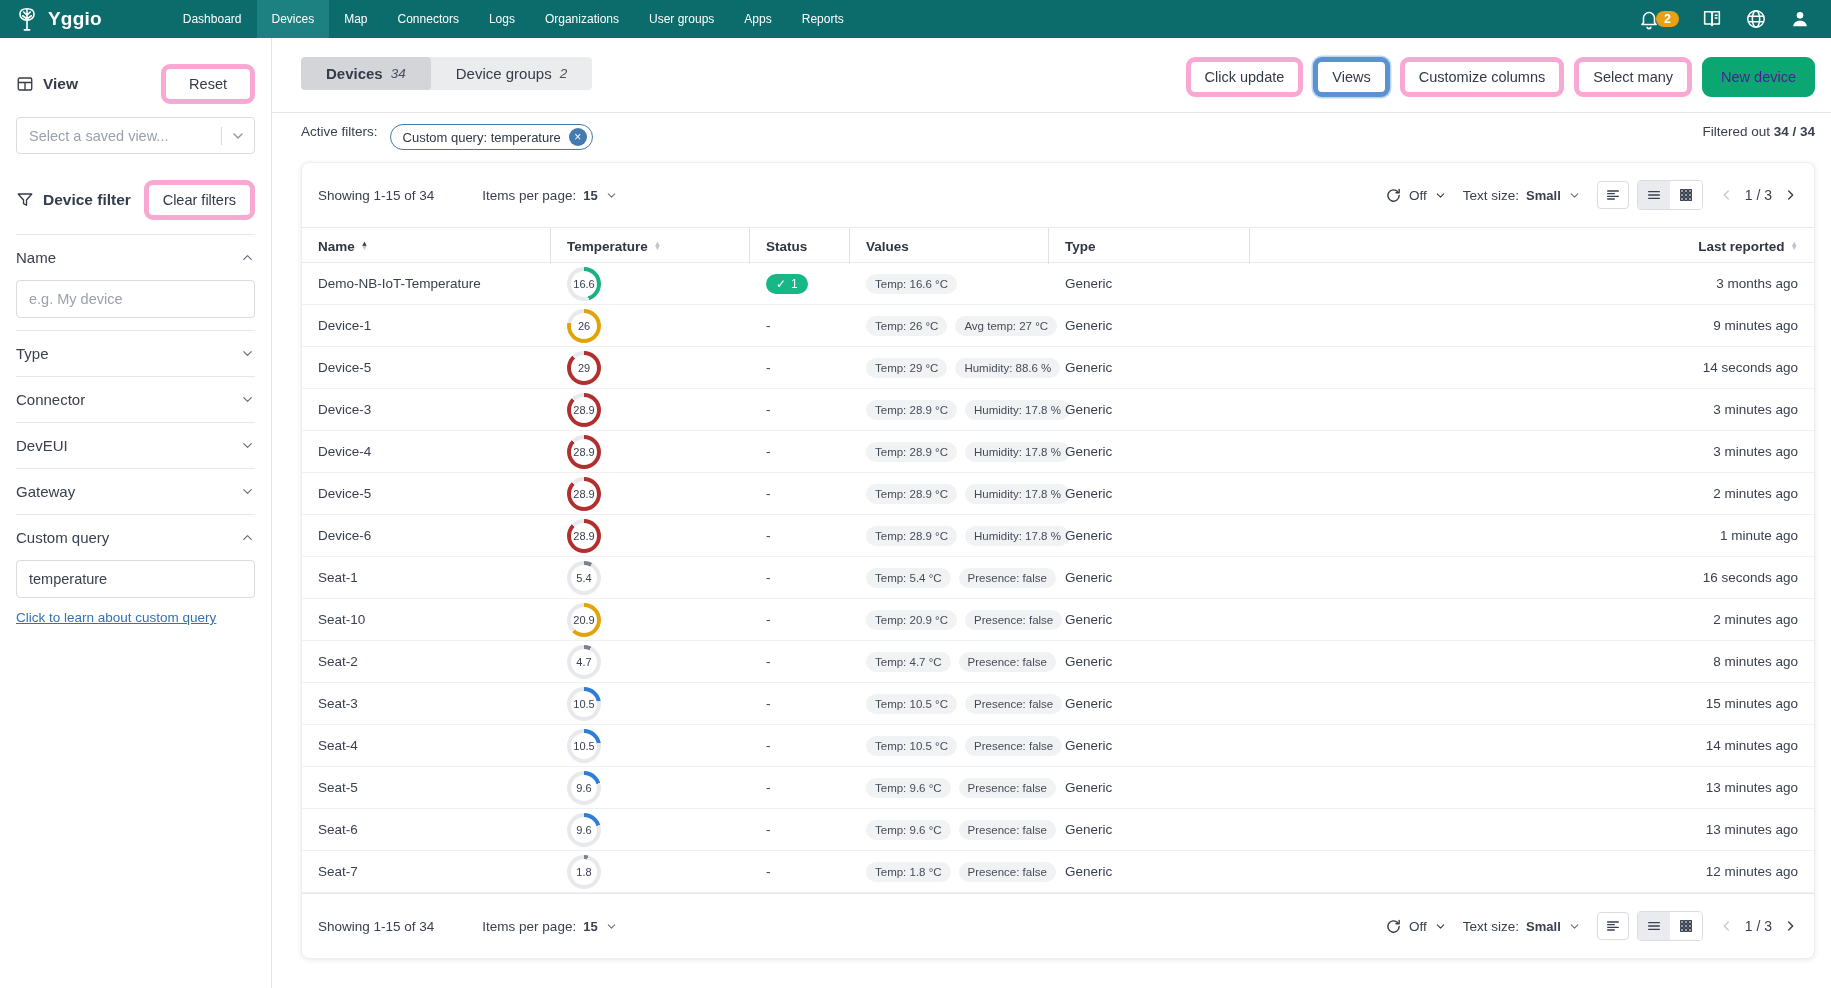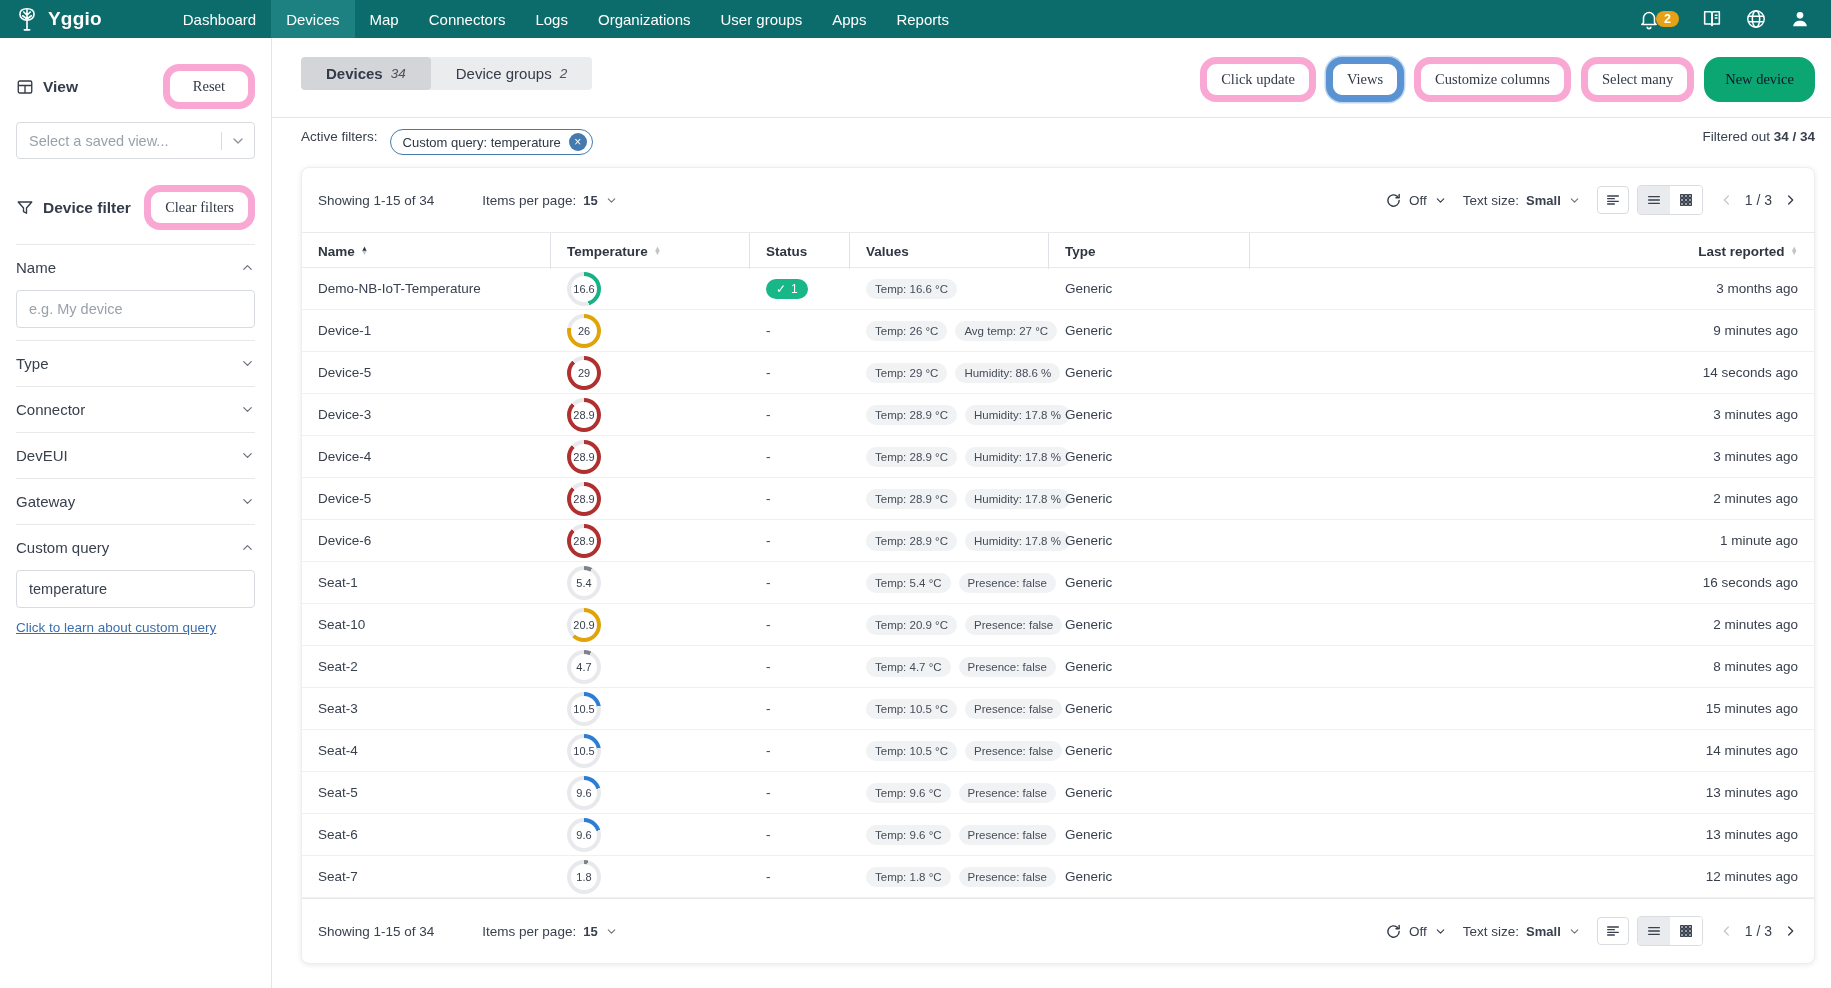--- a/index.html
+++ b/index.html
@@ -5,38 +5,38 @@
   * { box-sizing: border-box; margin: 0; padding: 0; }
   html,body { width:1831px; height:988px; overflow:hidden; }
   body { font-family:"Liberation Sans", sans-serif; color:#3a4150; background:#fff; font-size:14px; }
   a { color:#3a6fae; }
 
   
   .navbar { height:38px; background:#0c6c6c; display:flex; align-items:center; color:#fff; padding:0 20px 0 14px; }
   .brand { display:flex; align-items:center; gap:8px; font-size:19px; font-weight:700; letter-spacing:.2px; }
   .brand svg { width:26px; height:26px; }
   .nav-items { display:flex; align-items:stretch; height:38px; margin-left:66px; }
-  .nav-item { display:flex; align-items:center; padding:4px 15px; font-size:15px; cursor:pointer; }
+  .nav-item { display:flex; align-items:center; padding:4px 15px; font-size:12px; cursor:pointer; }
   .nav-item.active { background:#1d8181; }
   .nav-right { margin-left:auto; display:flex; align-items:center; gap:22px; }
   .nav-ic { width:22px; height:22px; display:inline-flex; cursor:pointer; position:relative; }
   .nav-ic svg { width:22px; height:22px; }
   .bell-wrap { display:flex; align-items:center; cursor:pointer; }
   .badge { background:#e7a115; color:#fff; font-size:12.5px; font-weight:700; border-radius:10px; padding:1px 8px; margin-left:-4px; }
 
   
   .layout { display:flex; height:950px; }
   .sidebar { width:272px; min-width:272px; border-right:1px solid #e2e4e8; padding:26px 16px 16px 16px; background:#fff; }
   .main { flex:1; background:#fff; }
 
   
   .side-row { display:flex; justify-content:space-between; align-items:center; }
   .side-title { display:flex; align-items:center; gap:9px; font-size:15.5px; font-weight:700; color:#343b49; }
   .side-title svg { width:18px; height:18px; color:#343b49; }
-  .btn { background:#fff; border:7px solid #f9a8d4; border-radius:16px; font-size:14.5px; color:#323947; padding:7px 14px; cursor:pointer; font-family:Liberation Serif, serif; }
+  .btn { background:#fff; border:5px solid #f9a8d4; border-radius:9px; font-size:14.5px; color:#323947; padding:7px 14px; cursor:pointer; font-family:Liberation Sans, sans-serif; }
   .reset-btn { padding:7px 23px; }
   .select-box { margin-top:13px; border:1px solid #d8dbdf; border-radius:4px; height:37px; display:flex; align-items:center; padding:0 8px 0 12px; cursor:pointer; }
   .select-box .ph { color:#9aa1ab; font-size:14.5px; flex:1; }
   .select-box .vline { width:1px; height:18px; background:#d8dbdf; margin-right:8px; }
   .select-box svg { width:16px; height:16px; color:#8d939c; }
   .filter-head { margin-top:26px; }
   .sections { margin-top:14px; }
   .section { border-top:1px solid #e6e8eb; padding:12px 0; }
   .sec-head { display:flex; justify-content:space-between; align-items:center; cursor:pointer; padding:2px 0; }
   .sec-label { font-size:15px; color:#39404e; }
@@ -48,21 +48,21 @@
   
   .tabs-row { display:flex; justify-content:space-between; align-items:flex-start; padding:19px 16px 0 29px; }
   .tabs { display:flex; background:#ebecee; border-radius:4px; overflow:hidden; }
   .tab { padding:8px 25px; font-size:15px; cursor:pointer; display:flex; gap:8px; align-items:center; color:#343b49; }
   .tab.active { background:#d3d5d9; border-radius:4px; }
   .tab .t-label { }
   .tab.active .t-label { font-weight:700; }
   .tab .t-count { font-style:italic; font-size:13.5px; color:#4a515e; }
   .actions { display:flex; gap:10px; }
   .btn.focused { border-color:#5b93d2; box-shadow:0 0 0 1.5px #bcd6f2; }
-  .btn.primary { background:#0ba672; border-color:#0ba672; color:#0f172a; }
+  .btn.primary { background:#0ba672; border-color:#0ba672; color:#4c1d95; }
   .main-divider { border-bottom:1px solid #e4e6ea; margin-top:15px; }
   .filters-row { display:flex; align-items:flex-start; padding:11px 16px 10px 29px; }
   .filters-label { font-size:13.5px; color:#39404e; }
   .chips { display:flex; gap:8px; margin-left:12px; }
   .chip { display:flex; align-items:center; gap:8px; border:1.5px solid #447aae; border-radius:15px; padding:3px 5px 3px 12px; font-size:13px; color:#2e3745; cursor:pointer; }
   .chip-x { width:18px; height:18px; background:#447aae; color:#fff; border-radius:50%; display:flex; align-items:center; justify-content:center; font-size:12px; line-height:1; cursor:pointer; }
   .filtered-out { margin-left:auto; font-size:13.5px; color:#39404e; }
   .filtered-out b { font-weight:700; }
 
   

